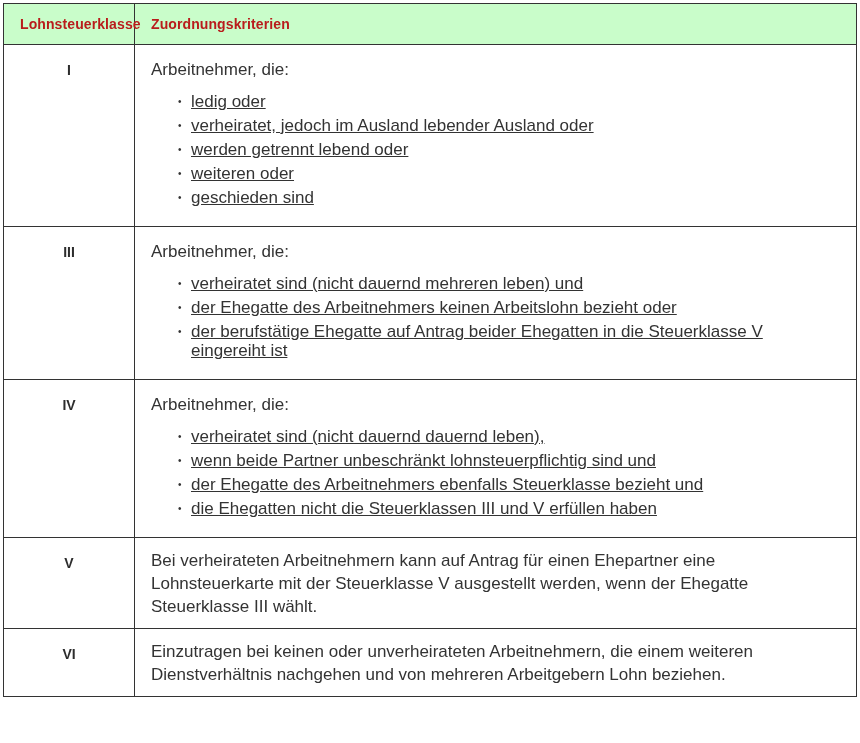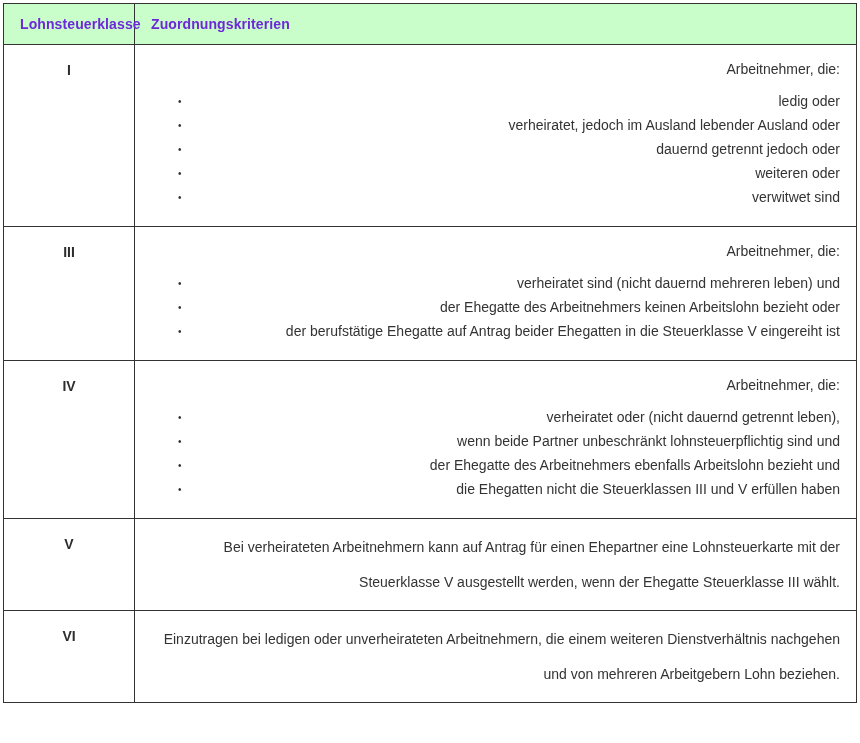--- a/index.html
+++ b/index.html
@@ -20,63 +20,63 @@
     border-collapse: collapse;
     width: 100%;
     table-layout: fixed;
   }
   table.tax-table th,
   table.tax-table td {
     border: 1px solid #333333;
   }
   th.hdr {
     background: #c9fdca;
-    color: #6d28d9;
+    color: #b91c1c;
     font-size: 14px;
     font-weight: bold;
     text-align: left;
     padding: 12px 16px 12px 16px;
     letter-spacing: 0.1px;
   }
   th.hdr-klasse { width: 131px; text-align: center; }
   td.klasse-cell {
     text-align: center;
     vertical-align: top;
     padding: 17px 4px 10px 4px;
     font-weight: bold;
     font-size: 14px;
     color: #2d2d2d;
   }
   td.criteria-cell {
     vertical-align: top;
     padding: 15px 16px 14px 16px;
-    font-size: 14px;
+    font-size: 17px;
     line-height: 19px;
-    text-align: right;
   }
   td.criteria-cell.plain-row {
     padding: 11px 16px 10px 16px;
   }
   p.criteria-text {
     margin: 0;
     line-height: 19px;
   }
   p.criteria-text.prose {
-    line-height: 35px;
+    line-height: 23px;
   }
   ul.criteria-list {
     list-style: none;
     margin: 13px 0 0 0;
     padding: 0;
   }
   ul.criteria-list li {
     position: relative;
     margin: 0 0 5px 27px;
     padding-left: 13px;
     line-height: 19px;
+    text-decoration: underline;
   }
   ul.criteria-list li::before {
     content: "\2022";
     position: absolute;
     left: 0;
     top: 0;
     font-size: 10px;
     line-height: 19px;
     color: #333333;
   }
@@ -93,23 +93,23 @@
       </tr>
     </thead>
     <tbody id="table-body">
   <tr>
     <td class="klasse-cell">I</td>
     <td class="criteria-cell">
       <p class="criteria-text">Arbeitnehmer, die:</p>
       <ul class="criteria-list">
               <li>ledig oder</li>
               <li>verheiratet, jedoch im Ausland lebender Ausland oder</li>
-              <li>dauernd getrennt jedoch oder</li>
+              <li>werden getrennt lebend oder</li>
               <li>weiteren oder</li>
-              <li>verwitwet sind</li>
+              <li>geschieden sind</li>
             </ul>
     </td>
   </tr>
 
 
   <tr>
     <td class="klasse-cell">III</td>
     <td class="criteria-cell">
       <p class="criteria-text">Arbeitnehmer, die:</p>
       <ul class="criteria-list">
@@ -118,38 +118,38 @@
               <li>der berufstätige Ehegatte auf Antrag beider Ehegatten in die Steuerklasse V eingereiht ist</li>
             </ul>
     </td>
   </tr>
 
   <tr>
     <td class="klasse-cell">IV</td>
     <td class="criteria-cell">
       <p class="criteria-text">Arbeitnehmer, die:</p>
       <ul class="criteria-list">
-              <li>verheiratet oder (nicht dauernd getrennt leben),</li>
+              <li>verheiratet sind (nicht dauernd dauernd leben),</li>
               <li>wenn beide Partner unbeschränkt lohnsteuerpflichtig sind und</li>
-              <li>der Ehegatte des Arbeitnehmers ebenfalls Arbeitslohn bezieht und</li>
+              <li>der Ehegatte des Arbeitnehmers ebenfalls Steuerklasse bezieht und</li>
               <li>die Ehegatten nicht die Steuerklassen III und V erfüllen haben</li>
             </ul>
     </td>
   </tr>
 
   <tr>
     <td class="klasse-cell">V</td>
     <td class="criteria-cell plain-row">
       <p class="criteria-text prose">Bei verheirateten Arbeitnehmern kann auf Antrag für einen Ehepartner eine Lohnsteuerkarte mit der Steuerklasse V ausgestellt werden, wenn der Ehegatte Steuerklasse III wählt.</p>
 
     </td>
   </tr>
 
   <tr>
     <td class="klasse-cell">VI</td>
     <td class="criteria-cell plain-row">
-      <p class="criteria-text prose">Einzutragen bei ledigen oder unverheirateten Arbeitnehmern, die einem weiteren Dienstverhältnis nachgehen und von mehreren Arbeitgebern Lohn beziehen.</p>
+      <p class="criteria-text prose">Einzutragen bei keinen oder unverheirateten Arbeitnehmern, die einem weiteren Dienstverhältnis nachgehen und von mehreren Arbeitgebern Lohn beziehen.</p>
 
     </td>
   </tr>
 </tbody>
   </table>
 </div>
 
 </body></html>

